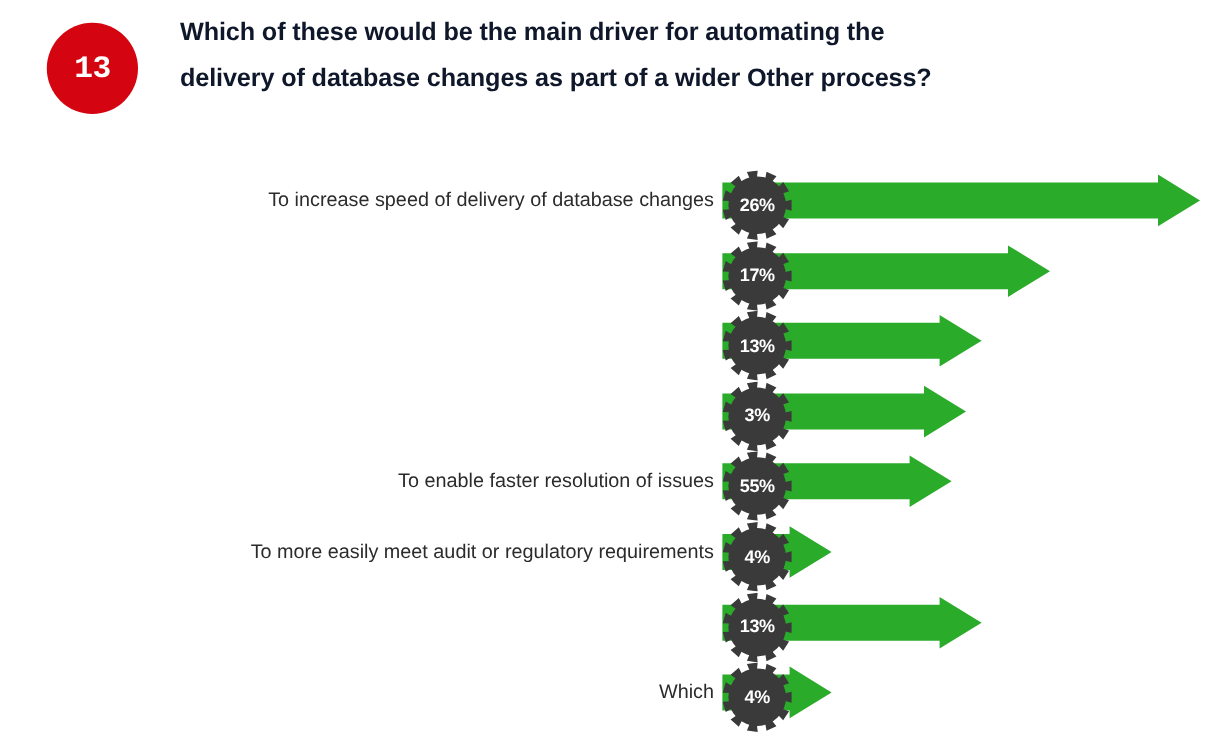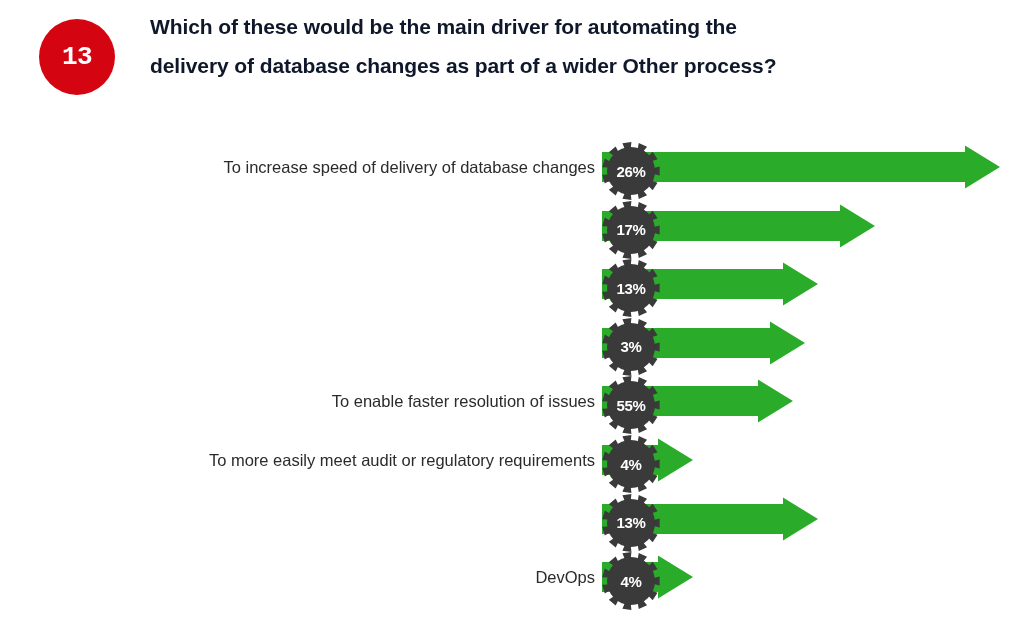--- a/index.html
+++ b/index.html
@@ -241,21 +241,21 @@
         </div>
         <div class="gear">
           <svg width="58" height="58" viewBox="0 0 58 58">
             <path d="M57.64,24.46L57.64,33.54L50.82,31.82L48.88,38.42L55.55,40.67L50.64,48.30L45.83,43.17L40.63,47.68L45.03,53.17L36.77,56.94L35.50,50.02L28.69,51.00L29.41,58.00L20.43,56.71L23.10,50.20L16.84,47.34L13.67,53.62L6.81,47.68L12.58,43.64L8.86,37.85L2.80,41.42L0.24,32.72L7.27,32.44L7.27,25.56L0.24,25.28L2.80,16.58L8.86,20.15L12.58,14.36L6.81,10.32L13.67,4.38L16.84,10.66L23.10,7.80L20.43,1.29L29.41,0.00L28.69,7.00L35.50,7.98L36.77,1.06L45.03,4.83L40.63,10.32L45.83,14.83L50.64,9.70L55.55,17.33L48.88,19.58L50.82,26.18Z" fill="#3a3a3a"></path>
             <circle cx="29" cy="29" r="24" fill="#3a3a3a"></circle>
           </svg>
           <div class="gear-label">13%</div>
         </div>
       </div>
       <div class="row" style="top: 548.2px;">
-        <div class="row-label">DevOps</div>
+        <div class="row-label">Which</div>
         <div class="row-arrow">
           <svg width="95" height="58" viewBox="0 0 95 58">
             <path d="M0,14 L56,14 L56,7.5 L91,29 L56,50.5 L56,44 L0,44 Z" fill="#2aab2a"></path>
           </svg>
         </div>
         <div class="gear">
           <svg width="58" height="58" viewBox="0 0 58 58">
             <path d="M57.64,24.46L57.64,33.54L50.82,31.82L48.88,38.42L55.55,40.67L50.64,48.30L45.83,43.17L40.63,47.68L45.03,53.17L36.77,56.94L35.50,50.02L28.69,51.00L29.41,58.00L20.43,56.71L23.10,50.20L16.84,47.34L13.67,53.62L6.81,47.68L12.58,43.64L8.86,37.85L2.80,41.42L0.24,32.72L7.27,32.44L7.27,25.56L0.24,25.28L2.80,16.58L8.86,20.15L12.58,14.36L6.81,10.32L13.67,4.38L16.84,10.66L23.10,7.80L20.43,1.29L29.41,0.00L28.69,7.00L35.50,7.98L36.77,1.06L45.03,4.83L40.63,10.32L45.83,14.83L50.64,9.70L55.55,17.33L48.88,19.58L50.82,26.18Z" fill="#3a3a3a"></path>
             <circle cx="29" cy="29" r="24" fill="#3a3a3a"></circle>
           </svg>

